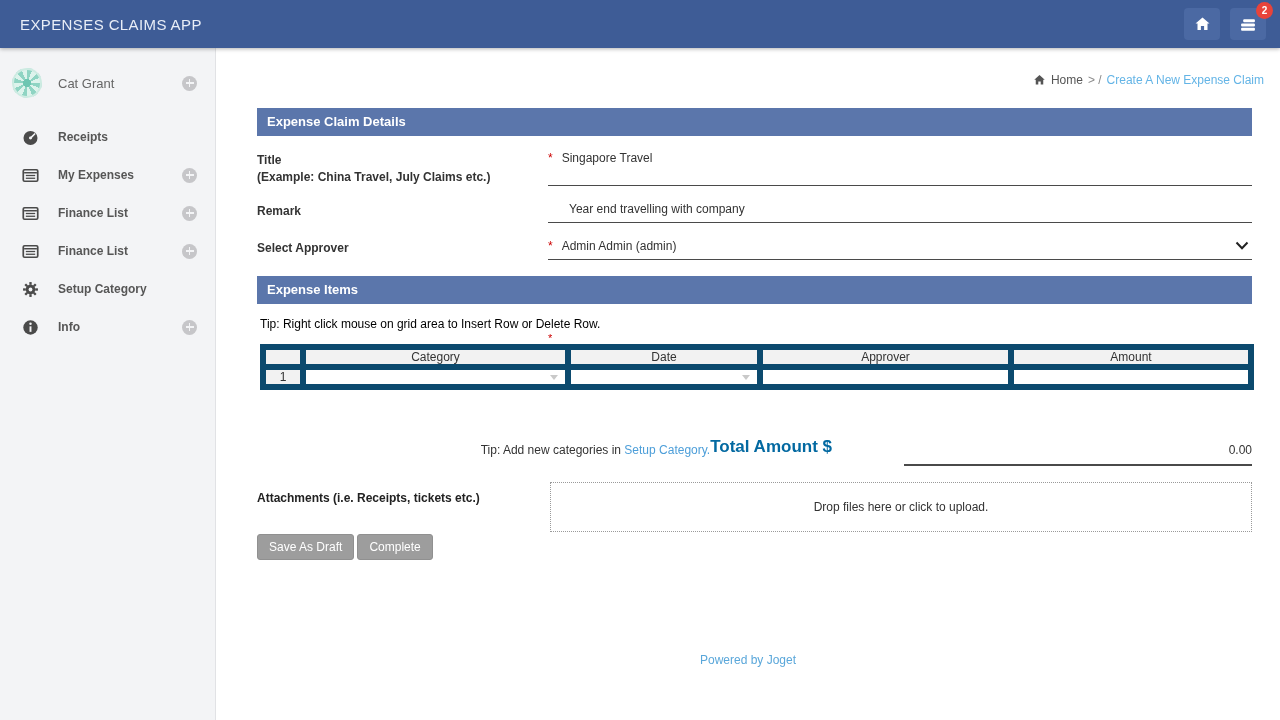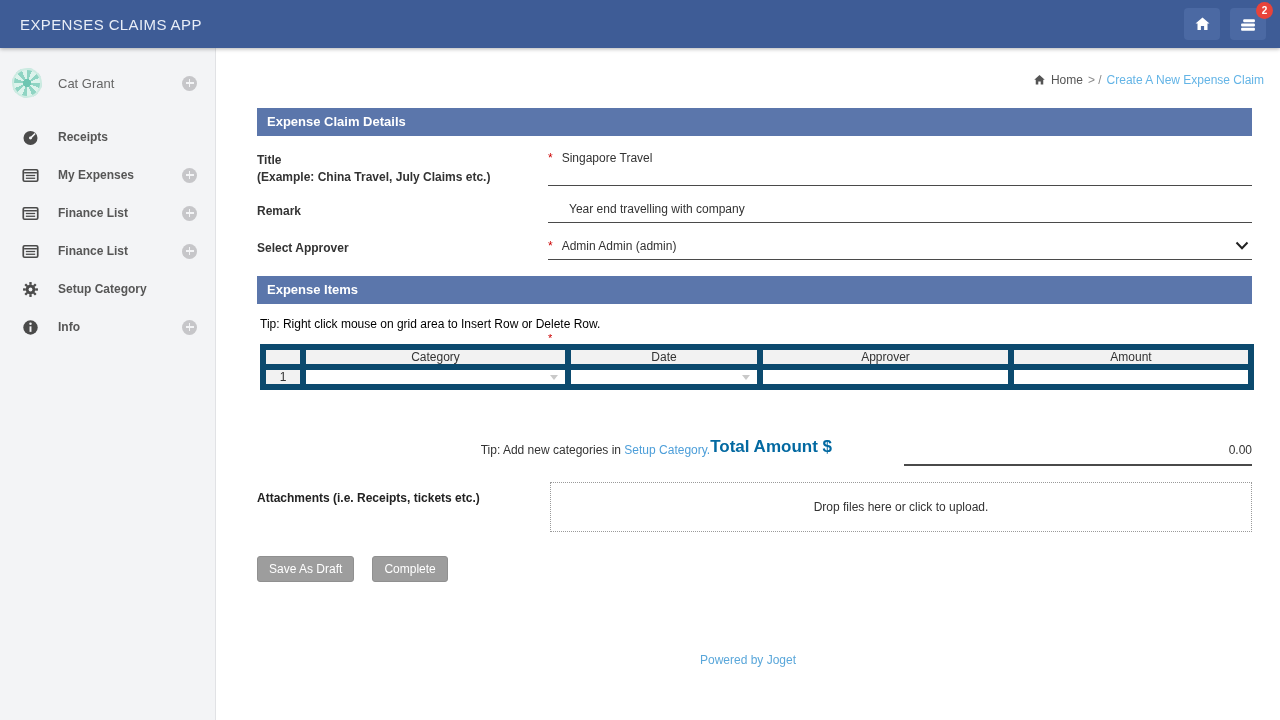--- a/index.html
+++ b/index.html
@@ -81,21 +81,21 @@
   .total-label { font-size:17px; font-weight:bold; color:#0369a1; margin-right:72px;
     padding-bottom:9px; }
   .total-value { width:348px; border-bottom:2px solid #4a4a4a; font-size:12px;
     padding:0 0 7px 2px; }
 
   .attach-row { display:flex; margin-top:16px; align-items:flex-start; }
   .attach-label { width:293px; font-size:12px; font-weight:bold; color:#222; padding-top:9px; }
   .dropzone { flex:1; height:50px; border:1px dotted #9a9a9a; display:flex;
     align-items:center; justify-content:center; font-size:12px; color:#333; cursor:pointer; }
 
-  .btn-row { margin-top:24px; display:flex; gap:18px; }
+  .btn-row { margin-top:2px; display:flex; gap:3px; }
   .gray-btn { background:#9d9d9d; color:#fff; font-size:12px; border:1px solid #909090;
     border-radius:3px; padding:5px 11px; cursor:pointer;
     font-family:"Liberation Sans", sans-serif; }
 
   .footer-link { position:absolute; left:0; top:605px; width:100%; text-align:center;
     font-size:12px; }
   .footer-link span { color:#5aa7da; cursor:pointer; }
 </style>
 </head>
 <body>

